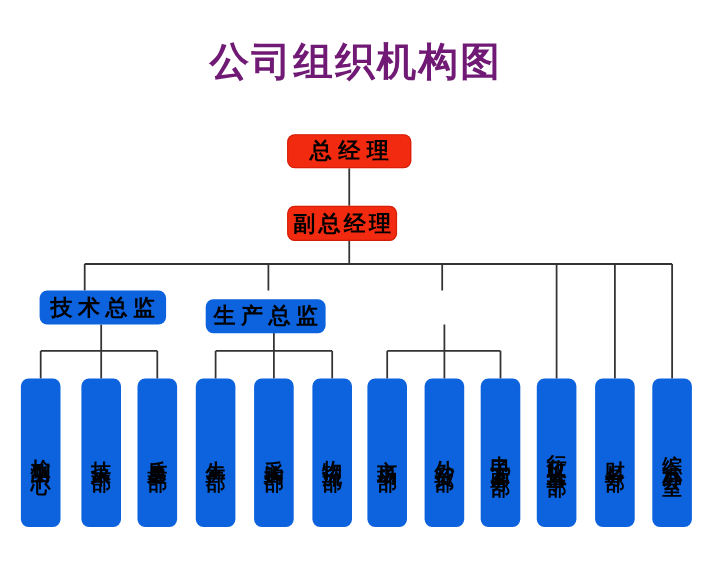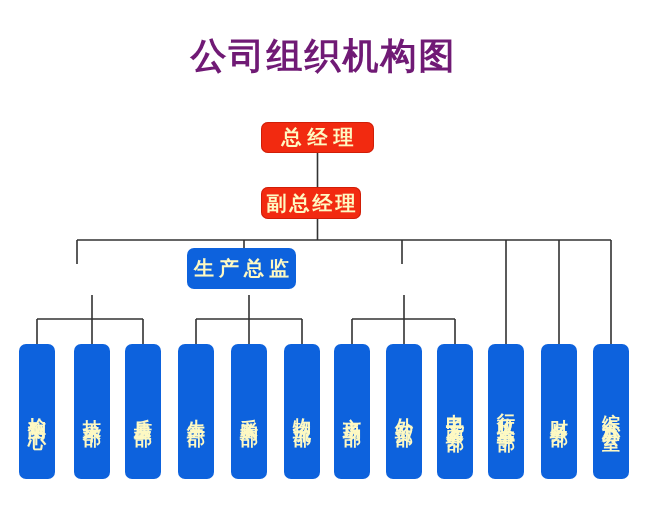--- a/index.html
+++ b/index.html
@@ -7,21 +7,21 @@
     position:relative; width:647px; height:520px; background:#ffffff;
     font-family:"Liberation Sans", sans-serif; overflow:hidden;
   }
   .title {
     position:absolute; left:0; top:32px; width:647px; text-align:center;
     font-size:36px; font-weight:900; color:#701a75; letter-spacing:2px;
   }
   .lines { position:absolute; left:0; top:0; }
   .node {
     position:absolute; display:flex; align-items:center; justify-content:center;
-    color:#fef9c3; font-weight:bold; box-sizing:border-box;
+    color:#000000; font-weight:bold; box-sizing:border-box;
   }
   .exec {
     background:#f22a10; border-radius:7px; font-size:20px;
     box-shadow: inset 0 0 0 1px rgba(180,20,0,0.55);
   }
   .exec .lbl { letter-spacing:6px; text-indent:6px; }
   .dgm .lbl { letter-spacing:3px; text-indent:3px; }
   .director { background:#0d62dd; border-radius:7px; font-size:20px; }
   .director .lbl { letter-spacing:5px; text-indent:5px; }
   .dept { background:#0d62dd; border-radius:7px; }
@@ -53,21 +53,24 @@
   </svg>
 
   <div class="node exec" style="left:261px; top:122px; width:113px; height:31px;">
     <span class="lbl">总经理</span>
   </div>
 
   <div class="node exec dgm" style="left:261px; top:187px; width:100px; height:32px;">
     <span class="lbl">副总经理</span>
   </div>
 
-  <div class="node director" style="left:187px; top:248px; width:109px; height:41px;">
+  <div class="node director" style="left:36px; top:264px; width:115px; height:31px;">
+    <span class="lbl">技术总监</span>
+  </div>
+  <div class="node director" style="left:187px; top:272px; width:109px; height:31px;">
     <span class="lbl">生产总监</span>
   </div>
 
   <div class="node dept" style="left:19px; top:344px; width:36px; height:135px;">
     <span class="lbl">检测中心</span>
   </div>
   <div class="node dept" style="left:74px; top:344px; width:36px; height:135px;">
     <span class="lbl">技术部</span>
   </div>
   <div class="node dept" style="left:125px; top:344px; width:36px; height:135px;">

